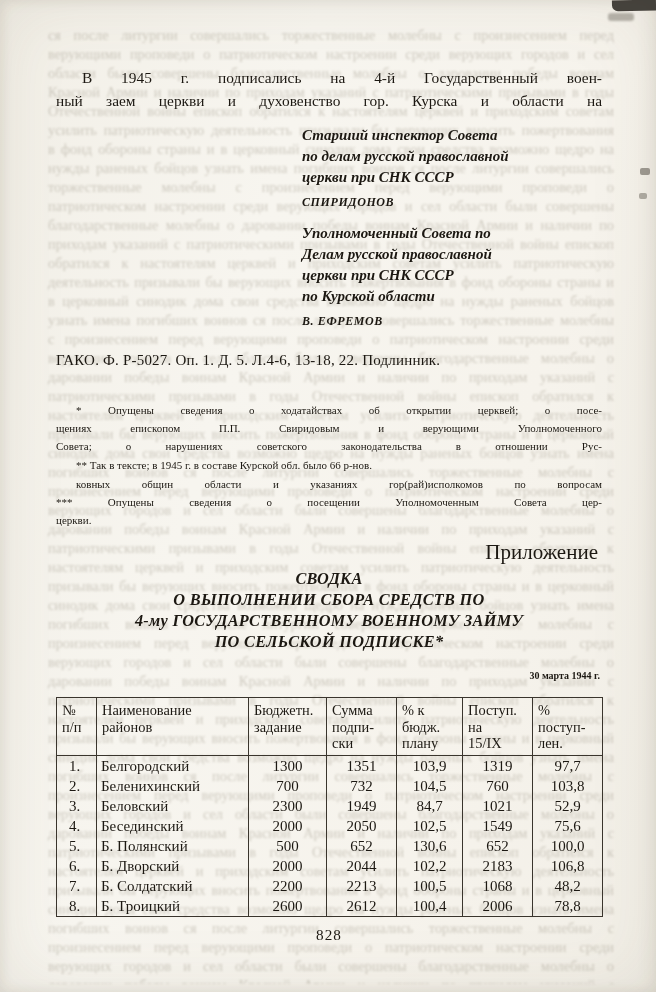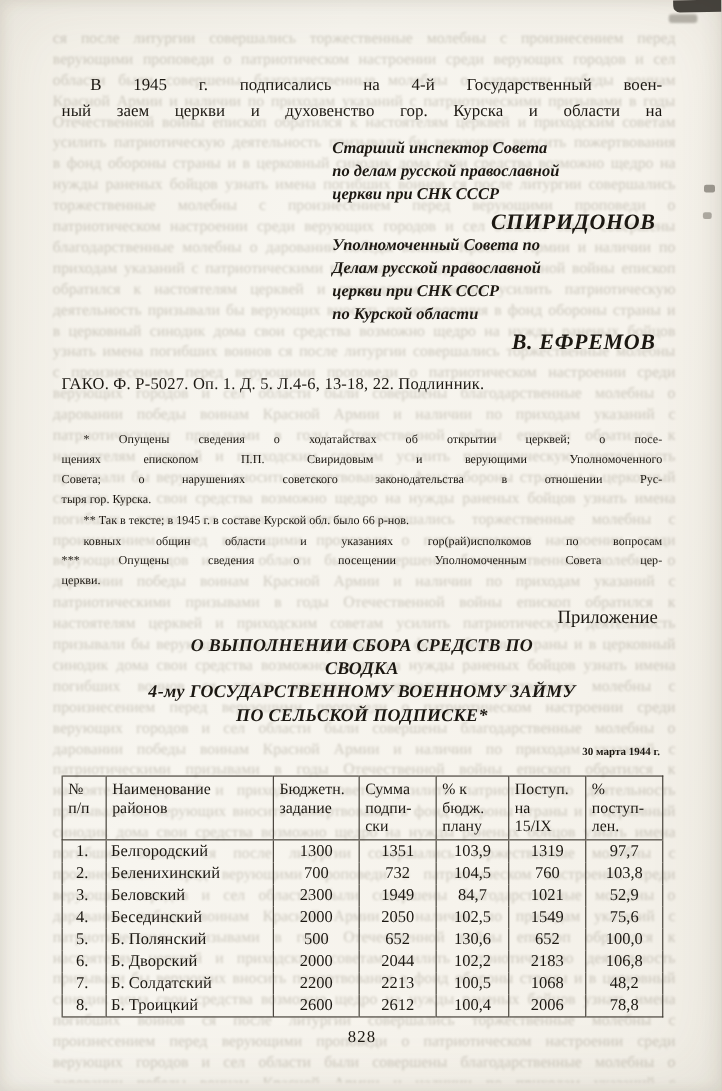--- a/index.html
+++ b/index.html
@@ -20,31 +20,31 @@
   .tline{text-align:left;}
   .justify .tline{text-align:justify;text-align-last:justify;}
   .justify .tline-last{text-align-last:left;}
   .center .tline{text-align:center;text-align-last:center;}
   
   .intro{font-size:15.4px;line-height:23px;word-spacing:1px;}
   .intro .tline:first-child{text-indent:26px;}
   
   .sig{width:304px;margin-left:246px;font-weight:bold;font-style:italic;}
   .sig1{margin-top:13px;}
-  .sig2{}
+  .sig2{margin-top:10px;}
   .sig-title{font-size:15px;line-height:21px;}
-  .sig-name{text-align:right;padding-right:10px;font-size:20px;line-height:22px;margin-top:3px;letter-spacing:.6px;}
+  .sig-name{text-align:left;padding-right:10px;font-size:12px;line-height:22px;margin-top:3px;letter-spacing:.6px;}
   
   .archive{font-size:15px;line-height:21px;margin-top:18px;letter-spacing:.2px;}
   
   .footnotes{margin-top:30px;font-size:11px;line-height:18px;}
   .fn + .fn{margin-top:1px;}
   .fn .tline:first-child{text-indent:20px;}
   
-  .appendix{margin-top:13px;text-align:right;padding-right:4px;font-size:17px;line-height:21px;}
+  .appendix{margin-top:13px;text-align:right;padding-right:4px;font-size:21px;line-height:21px;}
   .doc-title{margin:5px auto 0;width:86%;font-weight:bold;font-style:italic;font-size:16.3px;line-height:21px;letter-spacing:.3px;}
   .doc-date{margin-top:13px;text-align:right;padding-right:2px;font-weight:bold;font-size:10px;line-height:21px;}
   
   table.summary{margin-top:11px;width:100%;border-collapse:collapse;table-layout:fixed;}
   table.summary{border:1.4px solid #3a352d;}
   table.summary th{
     border-left:1px solid #3a352d;border-bottom:1.2px solid #3a352d;
     font-weight:normal;font-size:14.4px;line-height:16.5px;text-align:left;
     padding:4px 3px 3px 5px;vertical-align:top;
   }
@@ -101,37 +101,36 @@
       <div class="sig-name">В. ЕФРЕМОВ</div>
     </div>
 
     <div class="archive">ГАКО. Ф. Р-5027. Оп. 1. Д. 5. Л.4-6, 13-18, 22. Подлинник.</div>
 
     <div class="footnotes">
       <div class="fn justify">
           <div class="tline">* Опущены сведения о ходатайствах об открытии церквей; о посе-</div>
           <div class="tline">щениях епископом П.П. Свиридовым и верующими Уполномоченного</div>
           <div class="tline">Совета; о нарушениях советского законодательства в отношении Рус-</div>
-          <div class="tline tline-last">тыря гор. Курска.</div>
         </div>
       <div class="fn justify">
           <div class="tline tline-last">** Так в тексте; в 1945 г. в составе Курской обл. было 66 р-нов.</div>
         </div>
       <div class="fn justify">
           <div class="tline">ковных общин области и указаниях гор(рай)исполкомов по вопросам</div>
           <div class="tline">*** Опущены сведения о посещении Уполномоченным Совета цер-</div>
           <div class="tline tline-last">церкви.</div>
         </div>
     </div>
 
     <div class="appendix">Приложение</div>
 
     <div class="doc-title center">
+        <div class="tline">СВОДКА</div>
         <div class="tline">О ВЫПОЛНЕНИИ СБОРА СРЕДСТВ ПО</div>
-        <div class="tline">СВОДКА</div>
         <div class="tline">4-му ГОСУДАРСТВЕННОМУ ВОЕННОМУ ЗАЙМУ</div>
         <div class="tline tline-last">ПО СЕЛЬСКОЙ ПОДПИСКЕ*</div>
       </div>
 
     <div class="doc-date">30 марта 1944 г.</div>
 
     <table class="summary">
       <colgroup>
         <col style="width:40px">
           <col style="width:152px">

